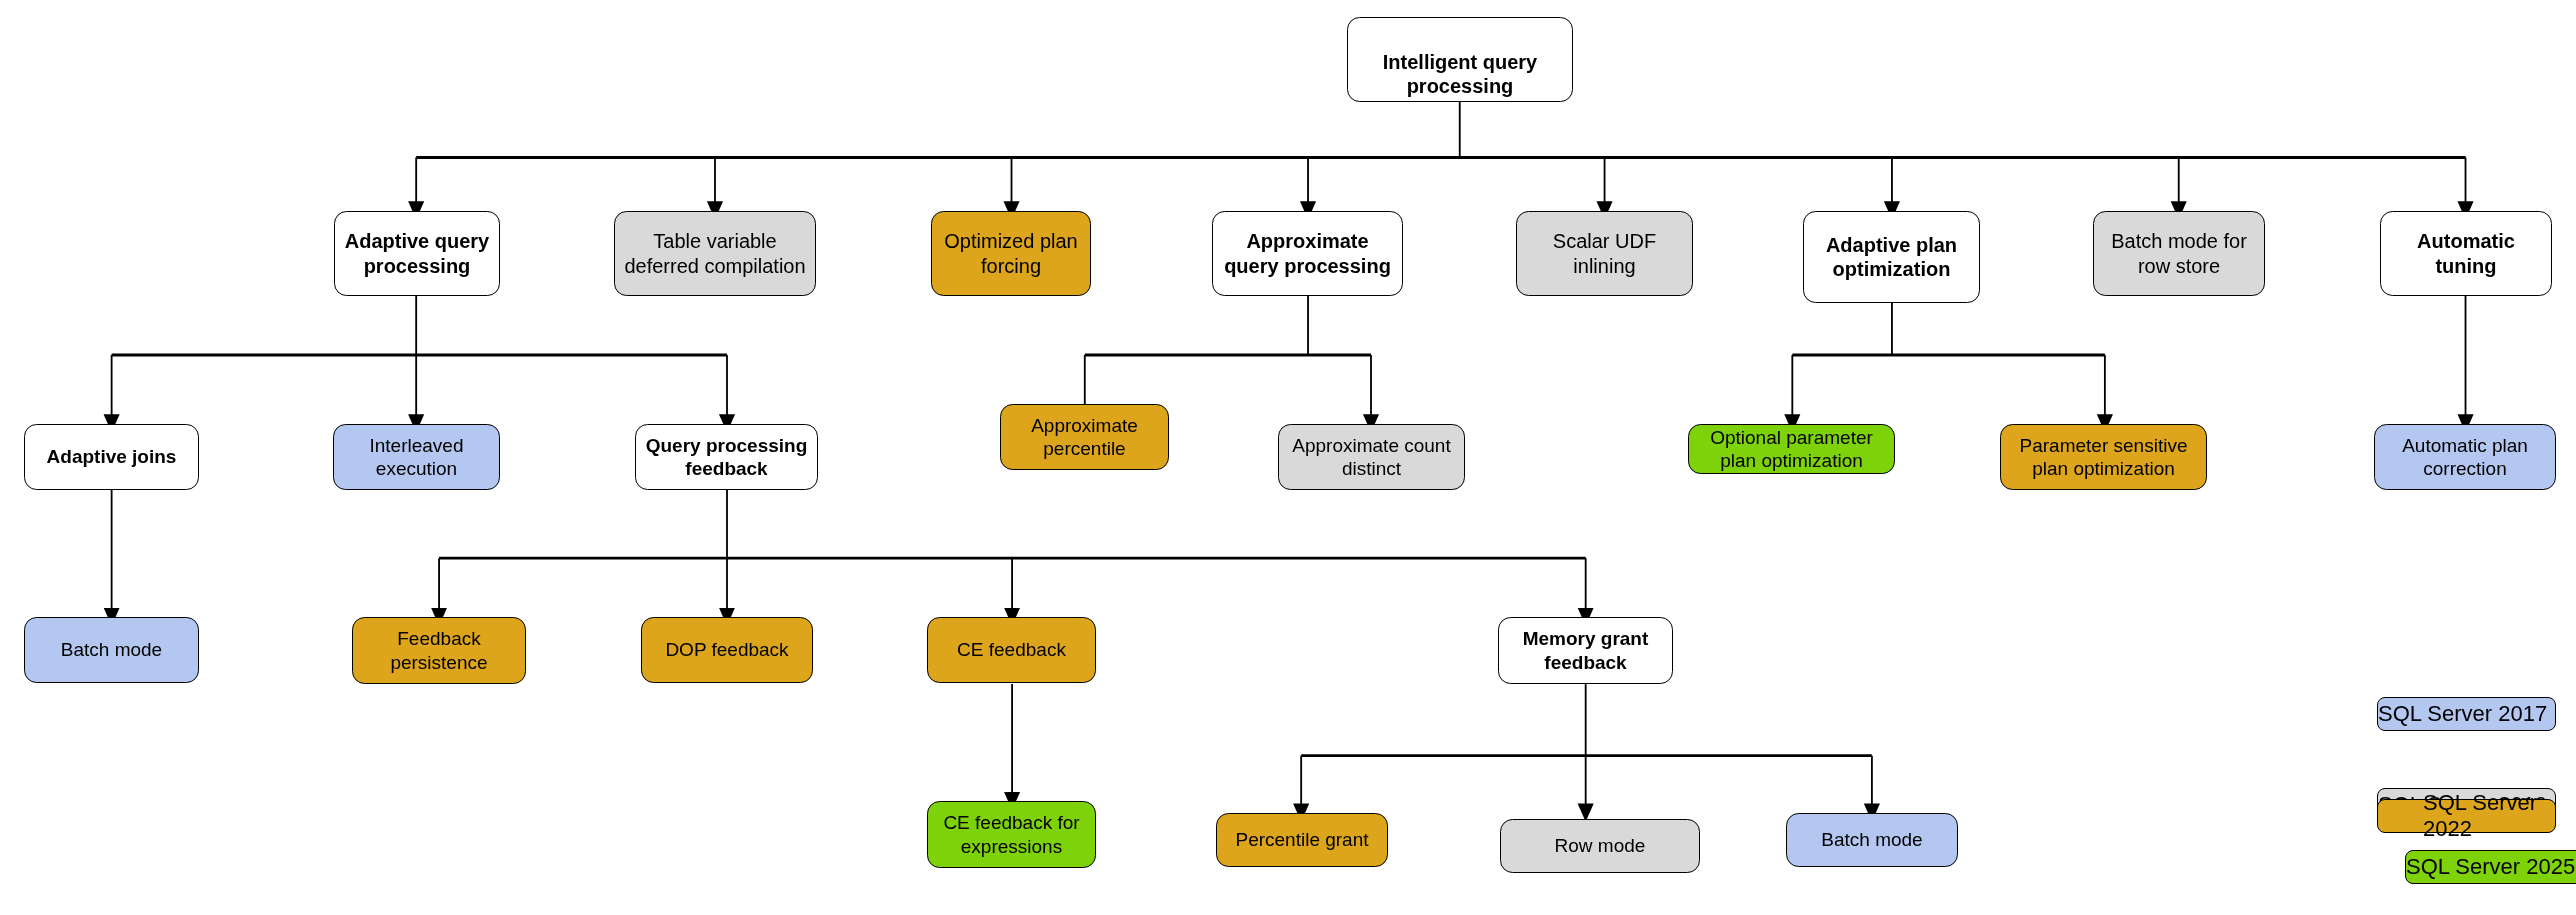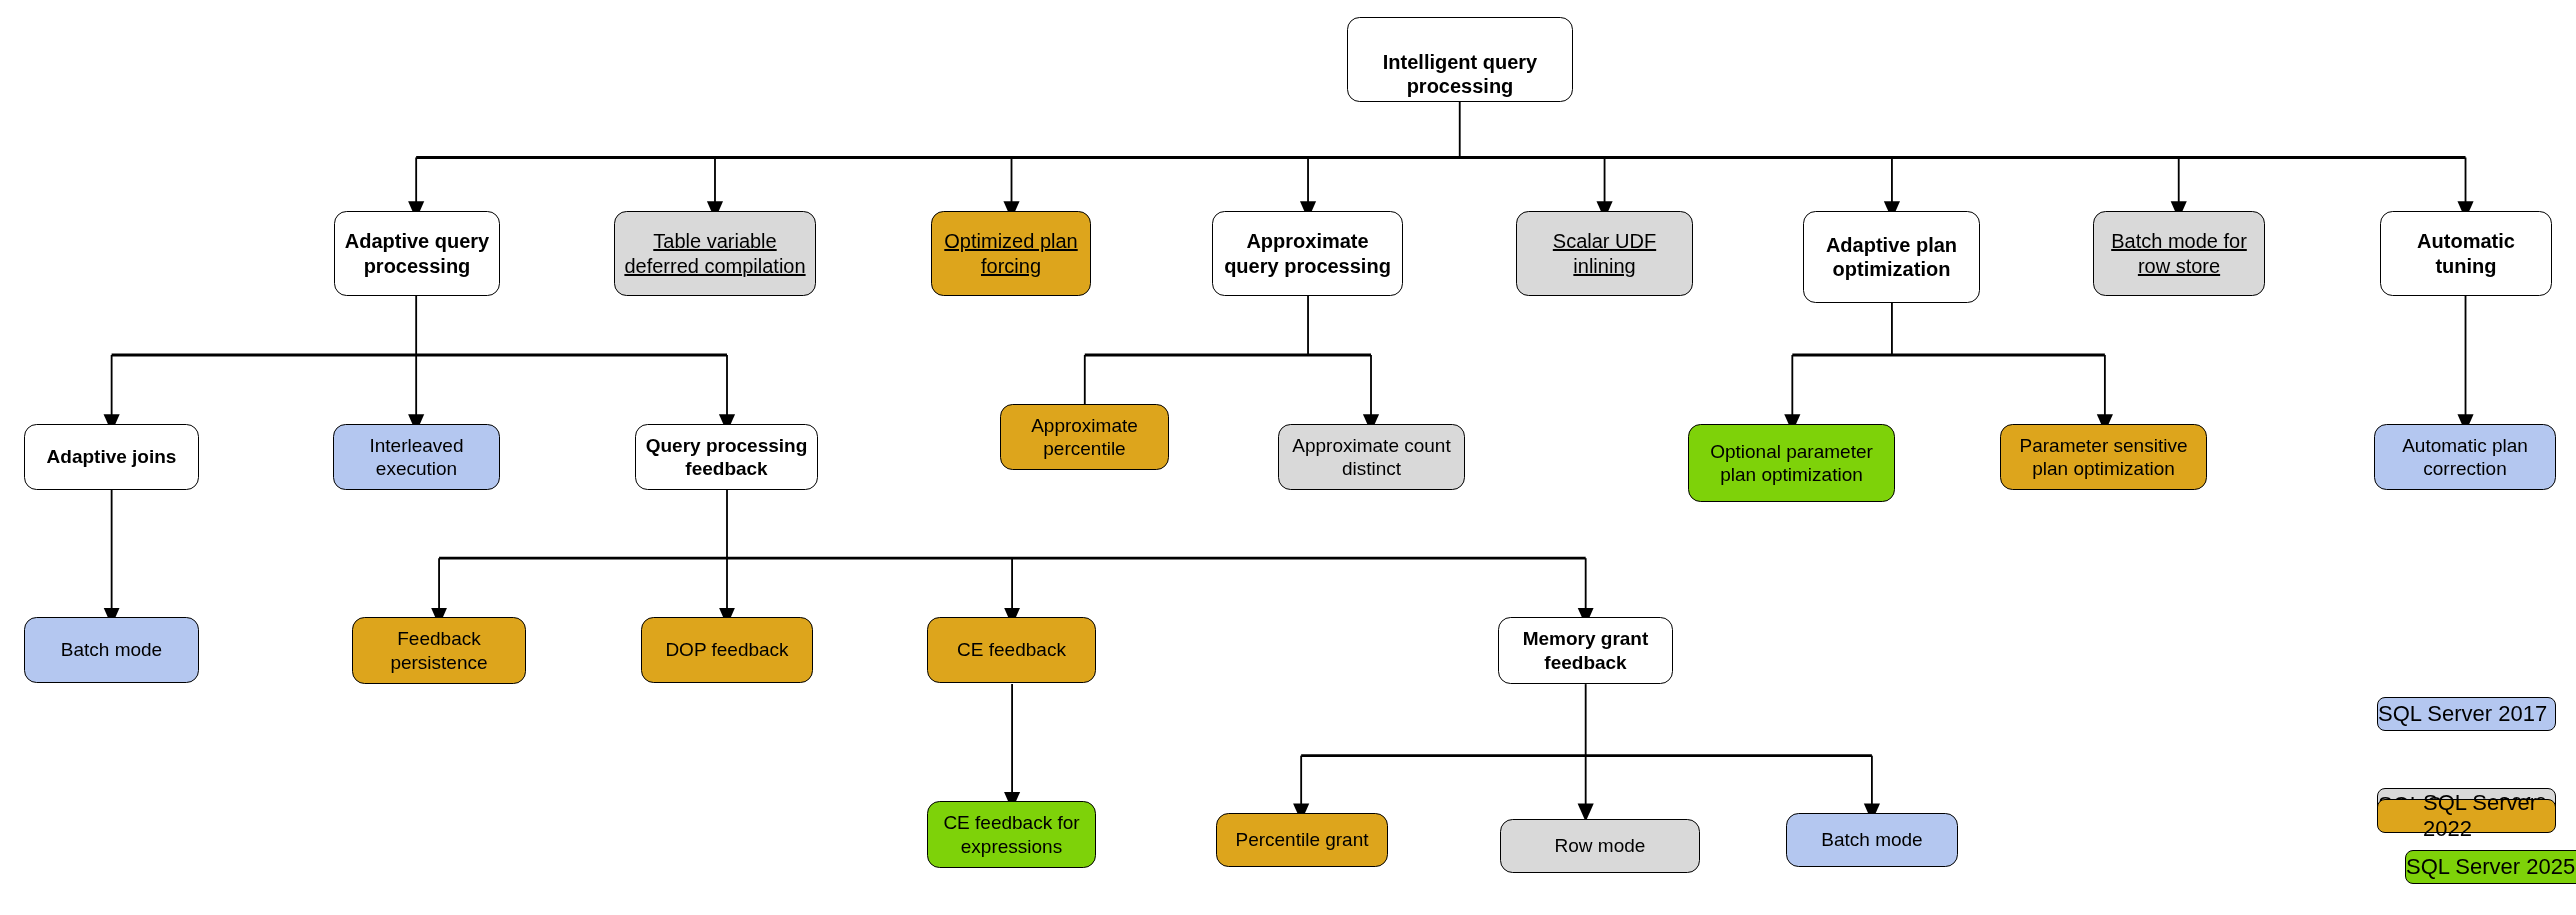--- a/index.html
+++ b/index.html
@@ -38,21 +38,21 @@
     z-index: 2;
   }
   .node .lbl { display: block; width: 100%; }
   .fill-white  { background: #ffffff; }
   .fill-gray   { background: #d9d9d9; }
   .fill-orange { background: #dda51c; }
   .fill-green  { background: #7ed209; }
   .fill-blue   { background: #b4c7f0; }
   .root   { font-size: 20px; font-weight: bold; }
   .lvl1   { font-size: 20px; font-weight: bold; }
-  .lvl1.soft { font-weight: normal; text-decoration: underline; }
+  .lvl1.soft { font-weight: normal; }
   .lvl2   { font-size: 19px; font-weight: bold; }
   .lvl2.soft { font-weight: normal; }
   .lvl3   { font-size: 19px; font-weight: bold; }
   .lvl3.soft { font-weight: normal; }
   .legend-item {
     position: absolute;
     display: flex;
     align-items: center;
     justify-content: flex-start;
     border: 1.7px solid #000000;
@@ -175,21 +175,21 @@
   </div>
 
   <div class="node lvl2 soft fill-orange" style="left:1000px;top:404px;width:169px;height:66px;">
     <span class="lbl">Approximate percentile</span>
   </div>
 
   <div class="node lvl2 soft fill-gray" style="left:1278px;top:424px;width:187px;height:66px;">
     <span class="lbl">Approximate count distinct</span>
   </div>
 
-  <div class="node lvl2 soft fill-green" style="left:1688px;top:424px;width:207px;height:78px;justify-content:center;">
+  <div class="node lvl2 soft fill-green" style="left:1688px;top:424px;width:207px;height:50px;justify-content:center;">
     <span class="lbl">Optional parameter plan optimization</span>
   </div>
 
   <div class="node lvl2 soft fill-orange" style="left:2000px;top:424px;width:207px;height:66px;">
     <span class="lbl">Parameter sensitive plan optimization</span>
   </div>
 
   <div class="node lvl2 soft fill-blue" style="left:2374px;top:424px;width:182px;height:66px;">
     <span class="lbl">Automatic plan correction</span>
   </div>

